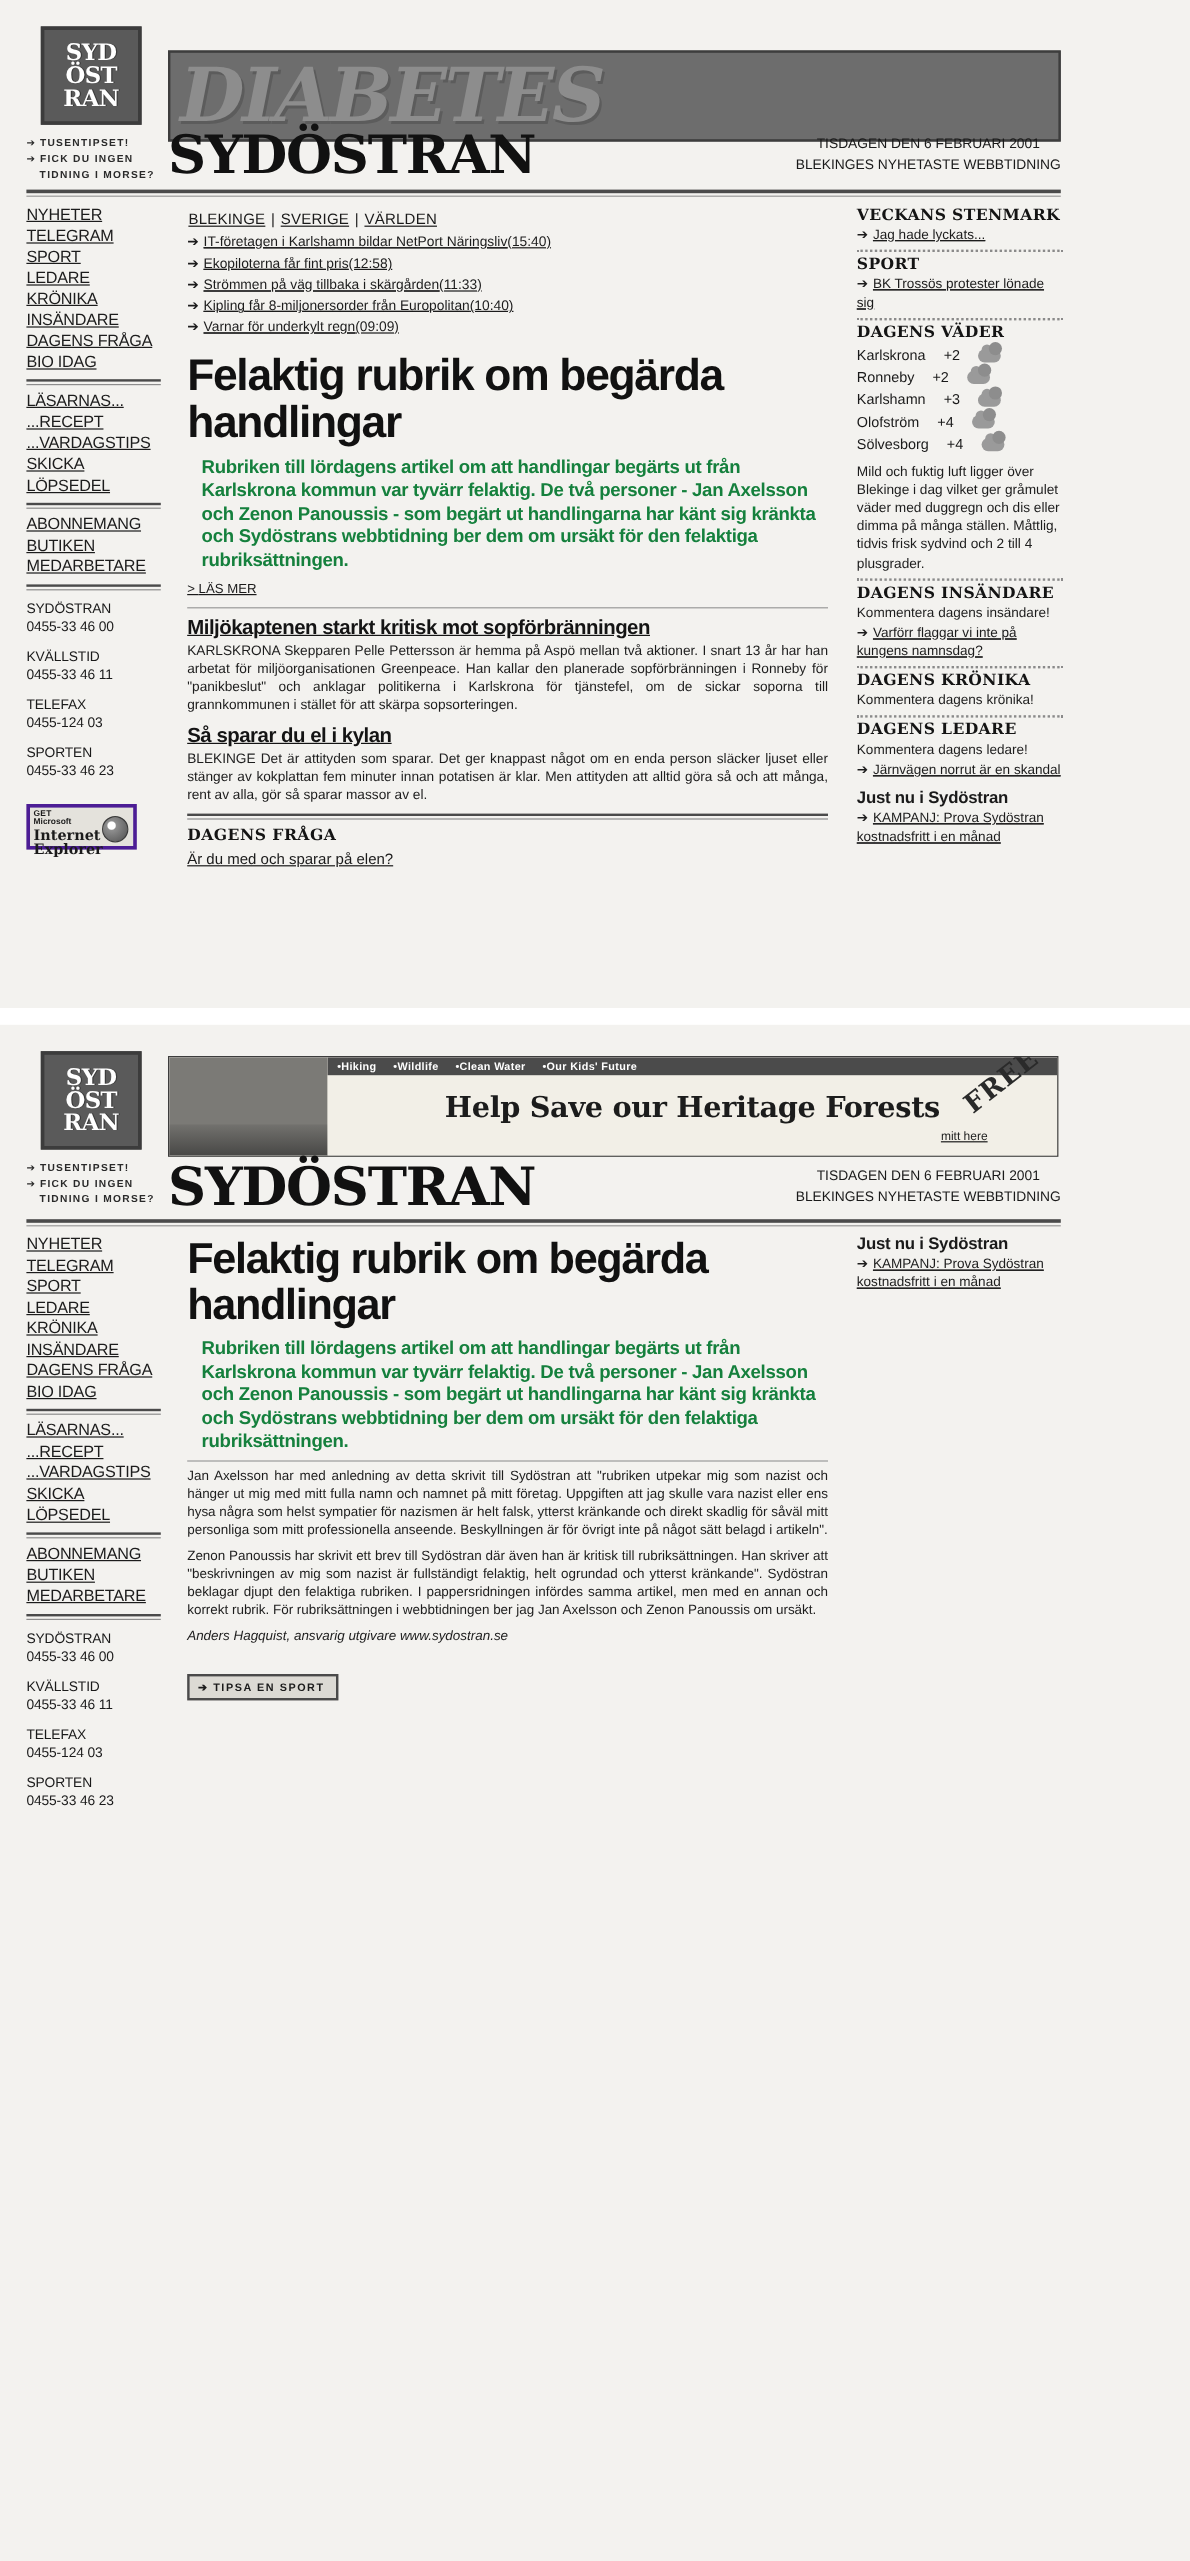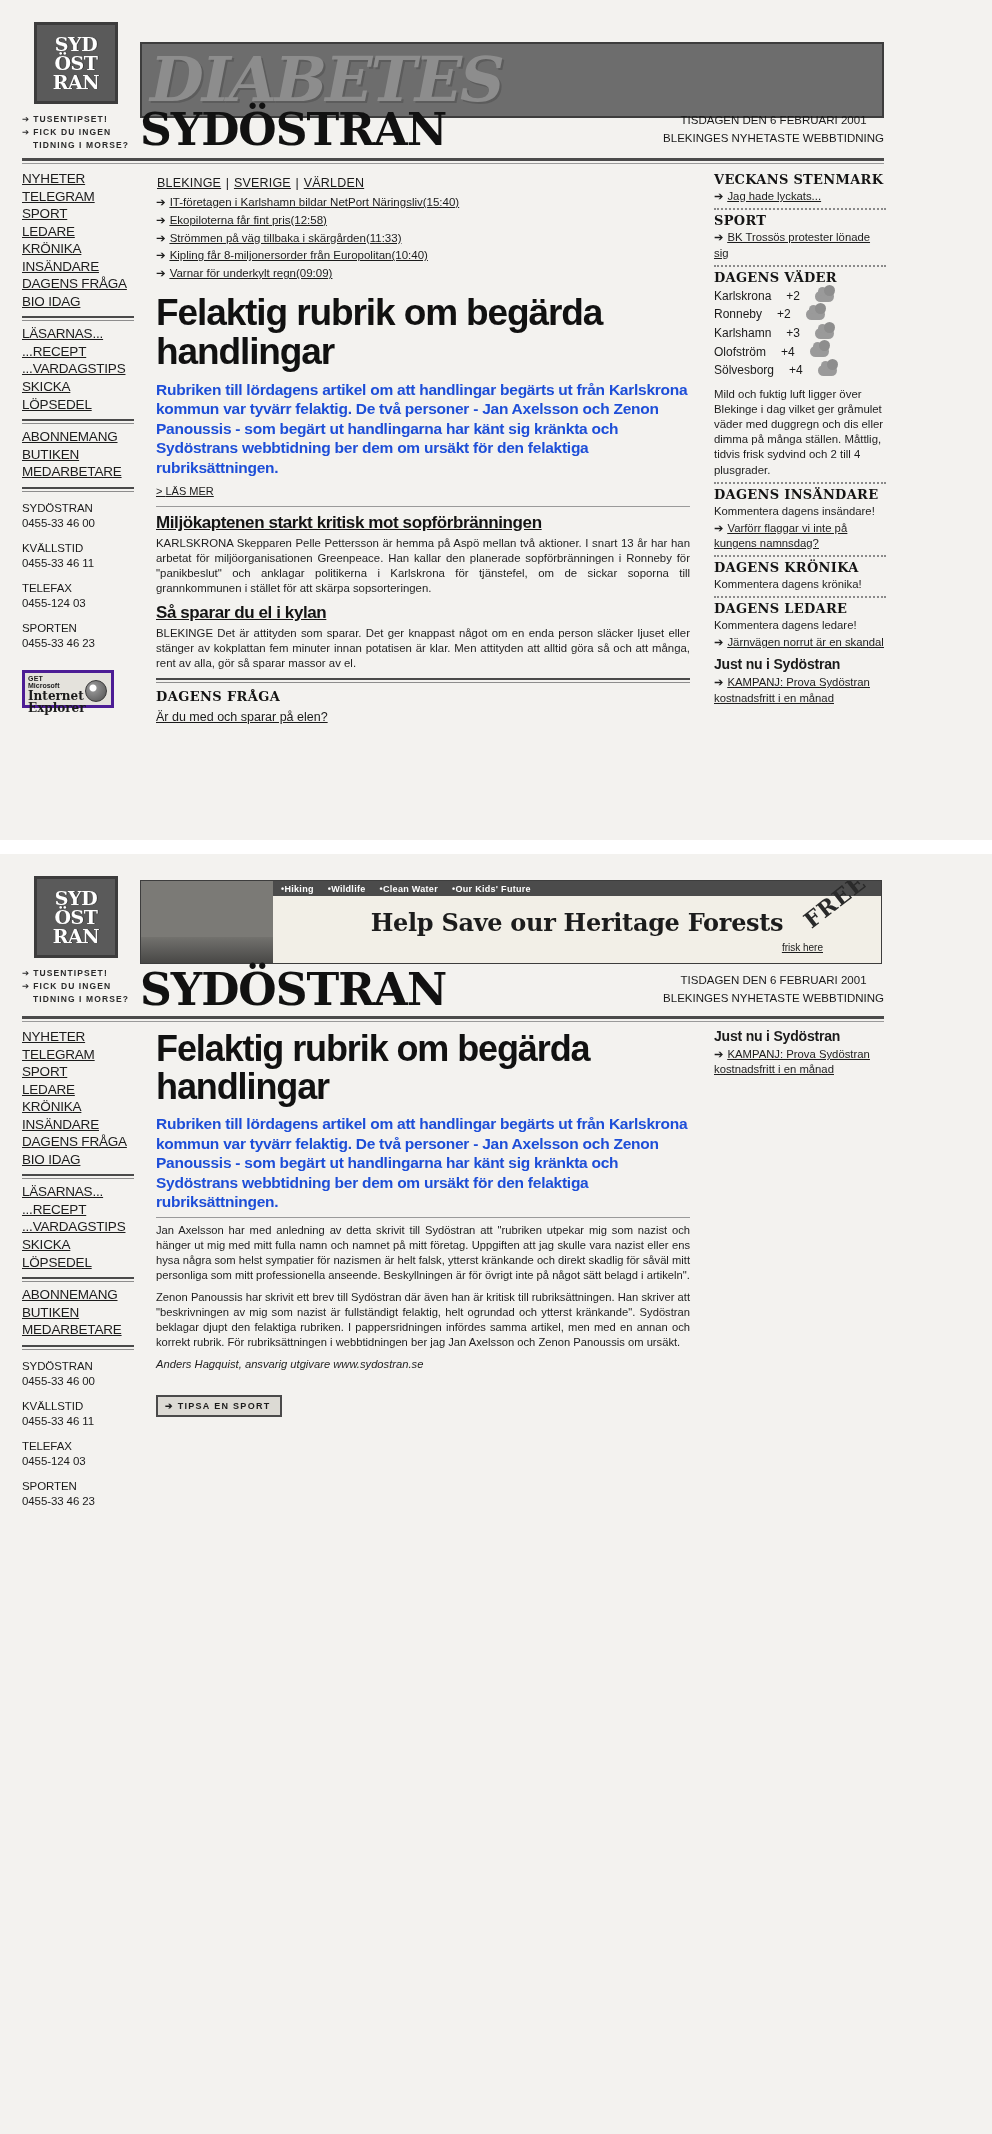--- a/index.html
+++ b/index.html
@@ -281,22 +281,22 @@
     line-height:1.06;
     letter-spacing:-1.1px;
     margin:10px 0 8px 0;
     color:#111;
   }
   p.ingress{
     font-weight:bold;
     font-size:15.5px;
     line-height:1.26;
     letter-spacing:-.25px;
-    margin:0 0 4px 0;
-    color:#1d4ed8;
+    margin:0 0 4px 12px;
+    color:#15803d;
   }
   .readmore{font-size:11px;display:inline-block;margin:2px 0 4px 0;}
   .readmore:before{content:"> ";text-decoration:none;}
 
   h2.sub{
     font-size:17px;
     font-weight:bold;
     line-height:1.12;
     margin:6px 0 4px 0;
     letter-spacing:-.4px;
@@ -597,21 +597,21 @@
     <div class="banner2">
       <div class="b2-photo"></div>
       <div class="b2-main">
         <div class="b2-strip">
           <span>Hiking</span>
           <span>Wildlife</span>
           <span>Clean Water</span>
           <span>Our Kids' Future</span>
         </div>
         <div class="b2-head">Help Save our Heritage Forests</div>
-        <div class="b2-click">frisk here</div>
+        <div class="b2-click">mitt here</div>
         <div class="b2-free">FREE</div>
       </div>
     </div>
 
     <div class="masthead" style="top:114px;">
       <div class="mast-title">SYDÖSTRAN</div>
       <div class="mast-meta">
         <div>TISDAGEN DEN 6 FEBRUARI 2001</div>
         <div>BLEKINGES NYHETASTE WEBBTIDNING</div>
       </div>

